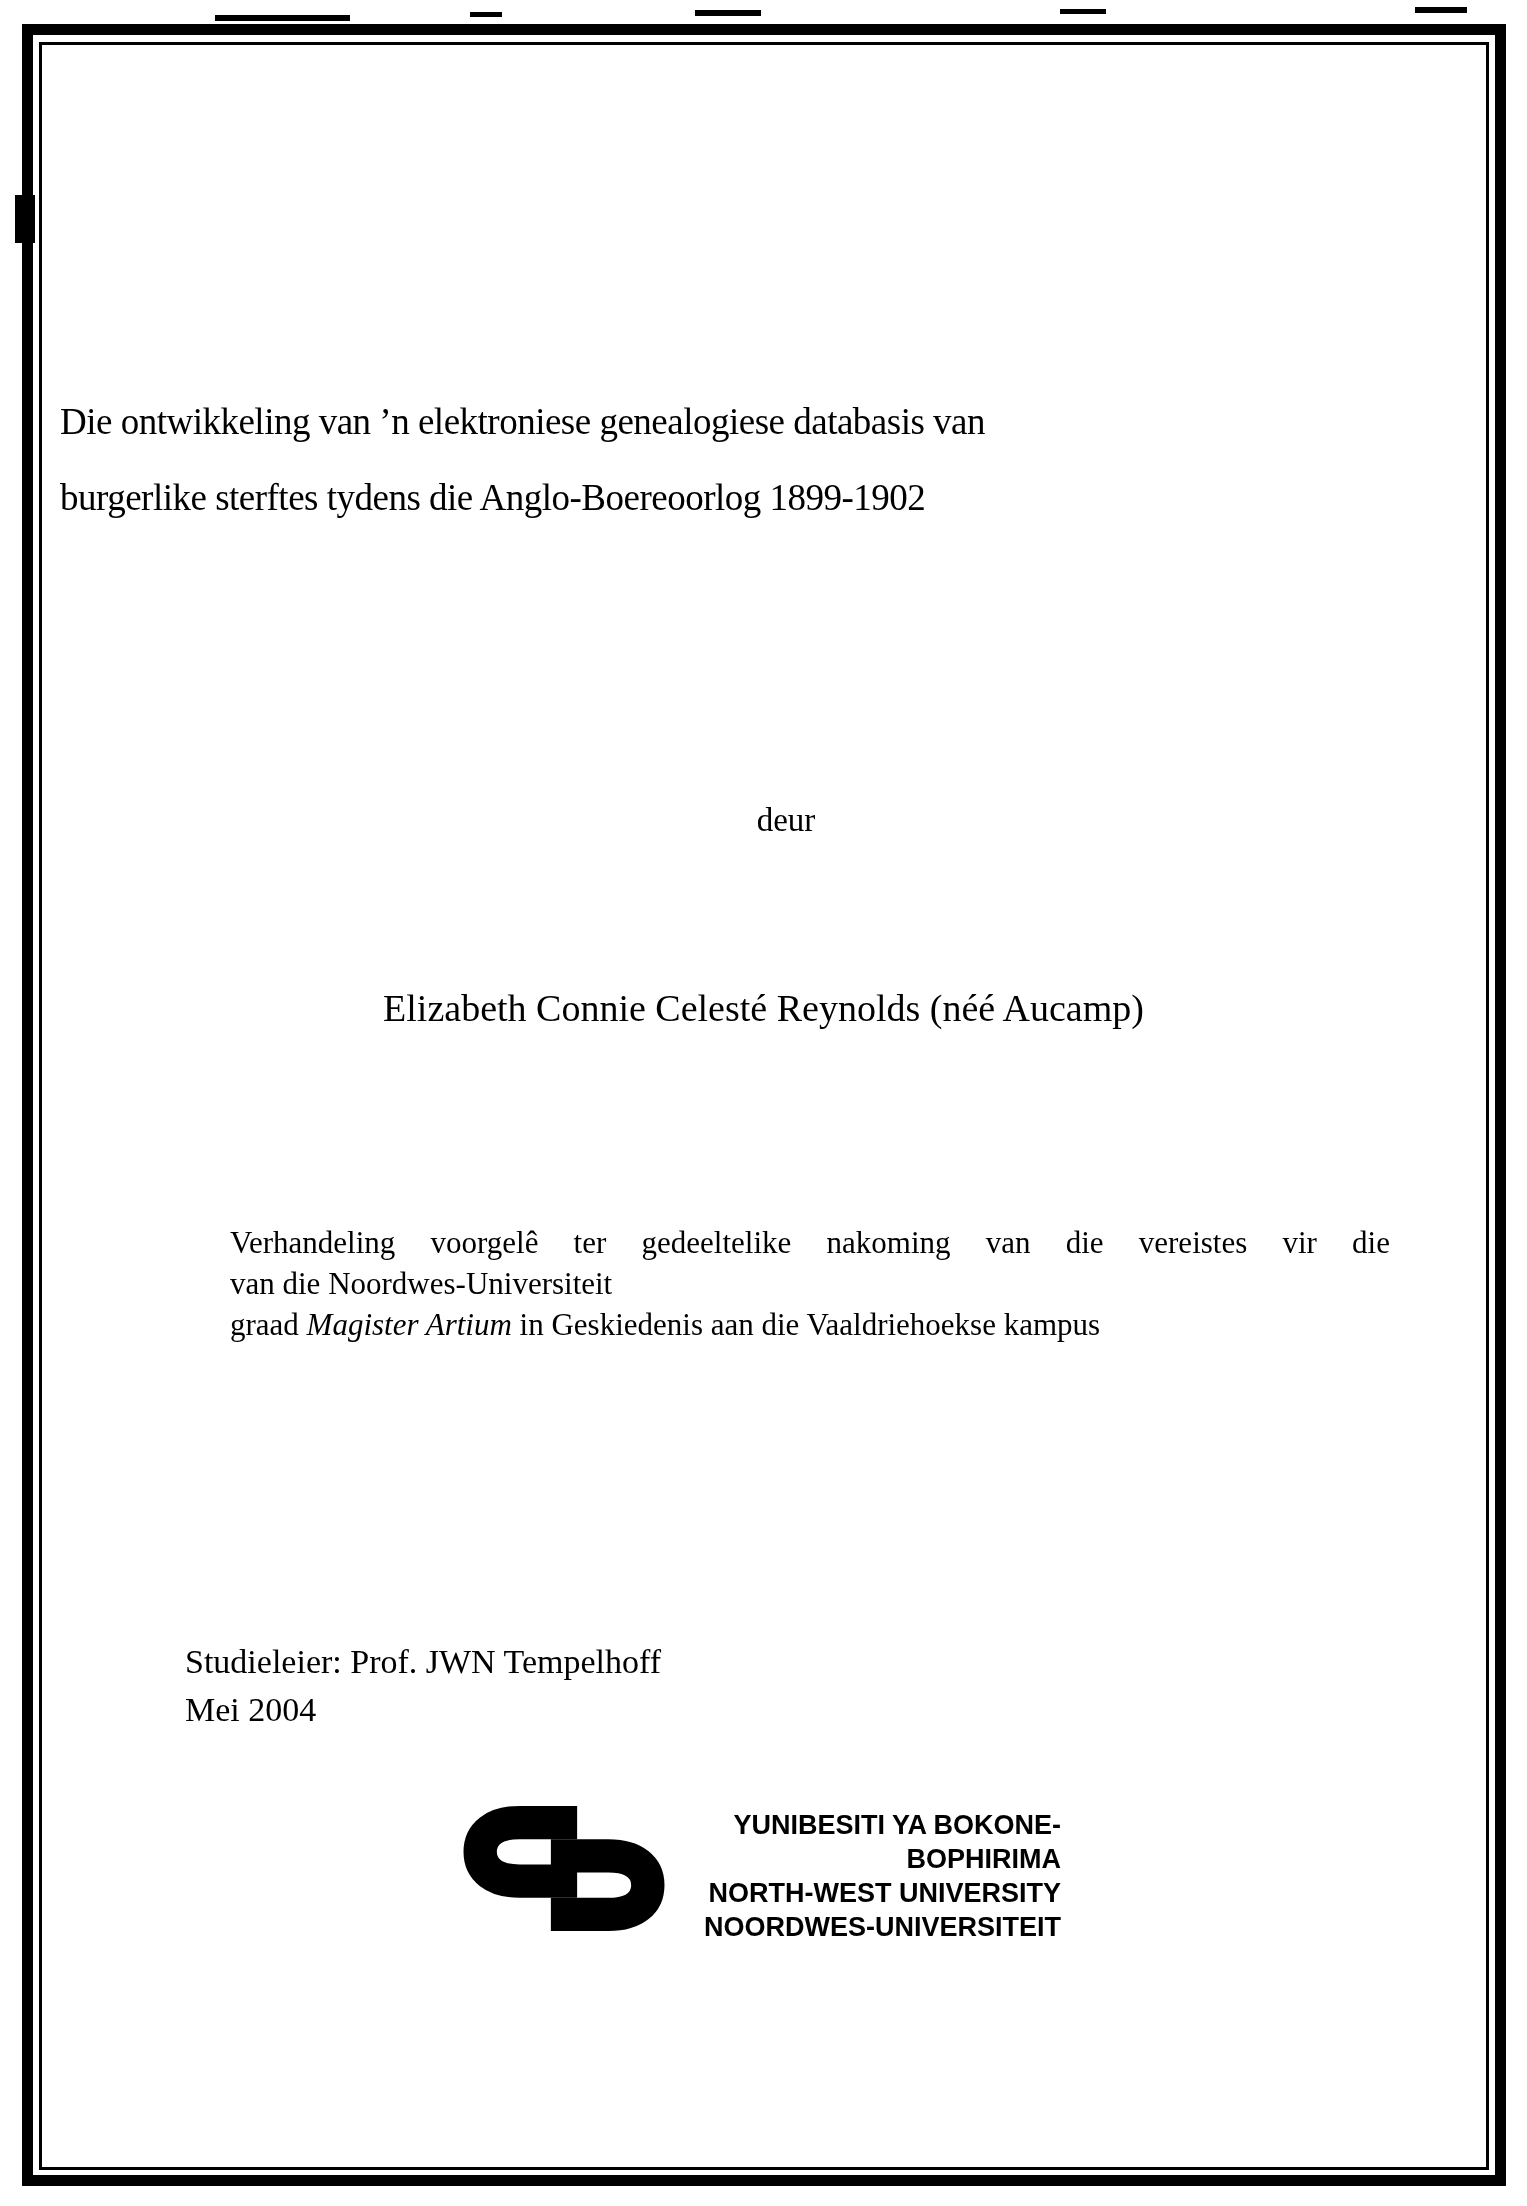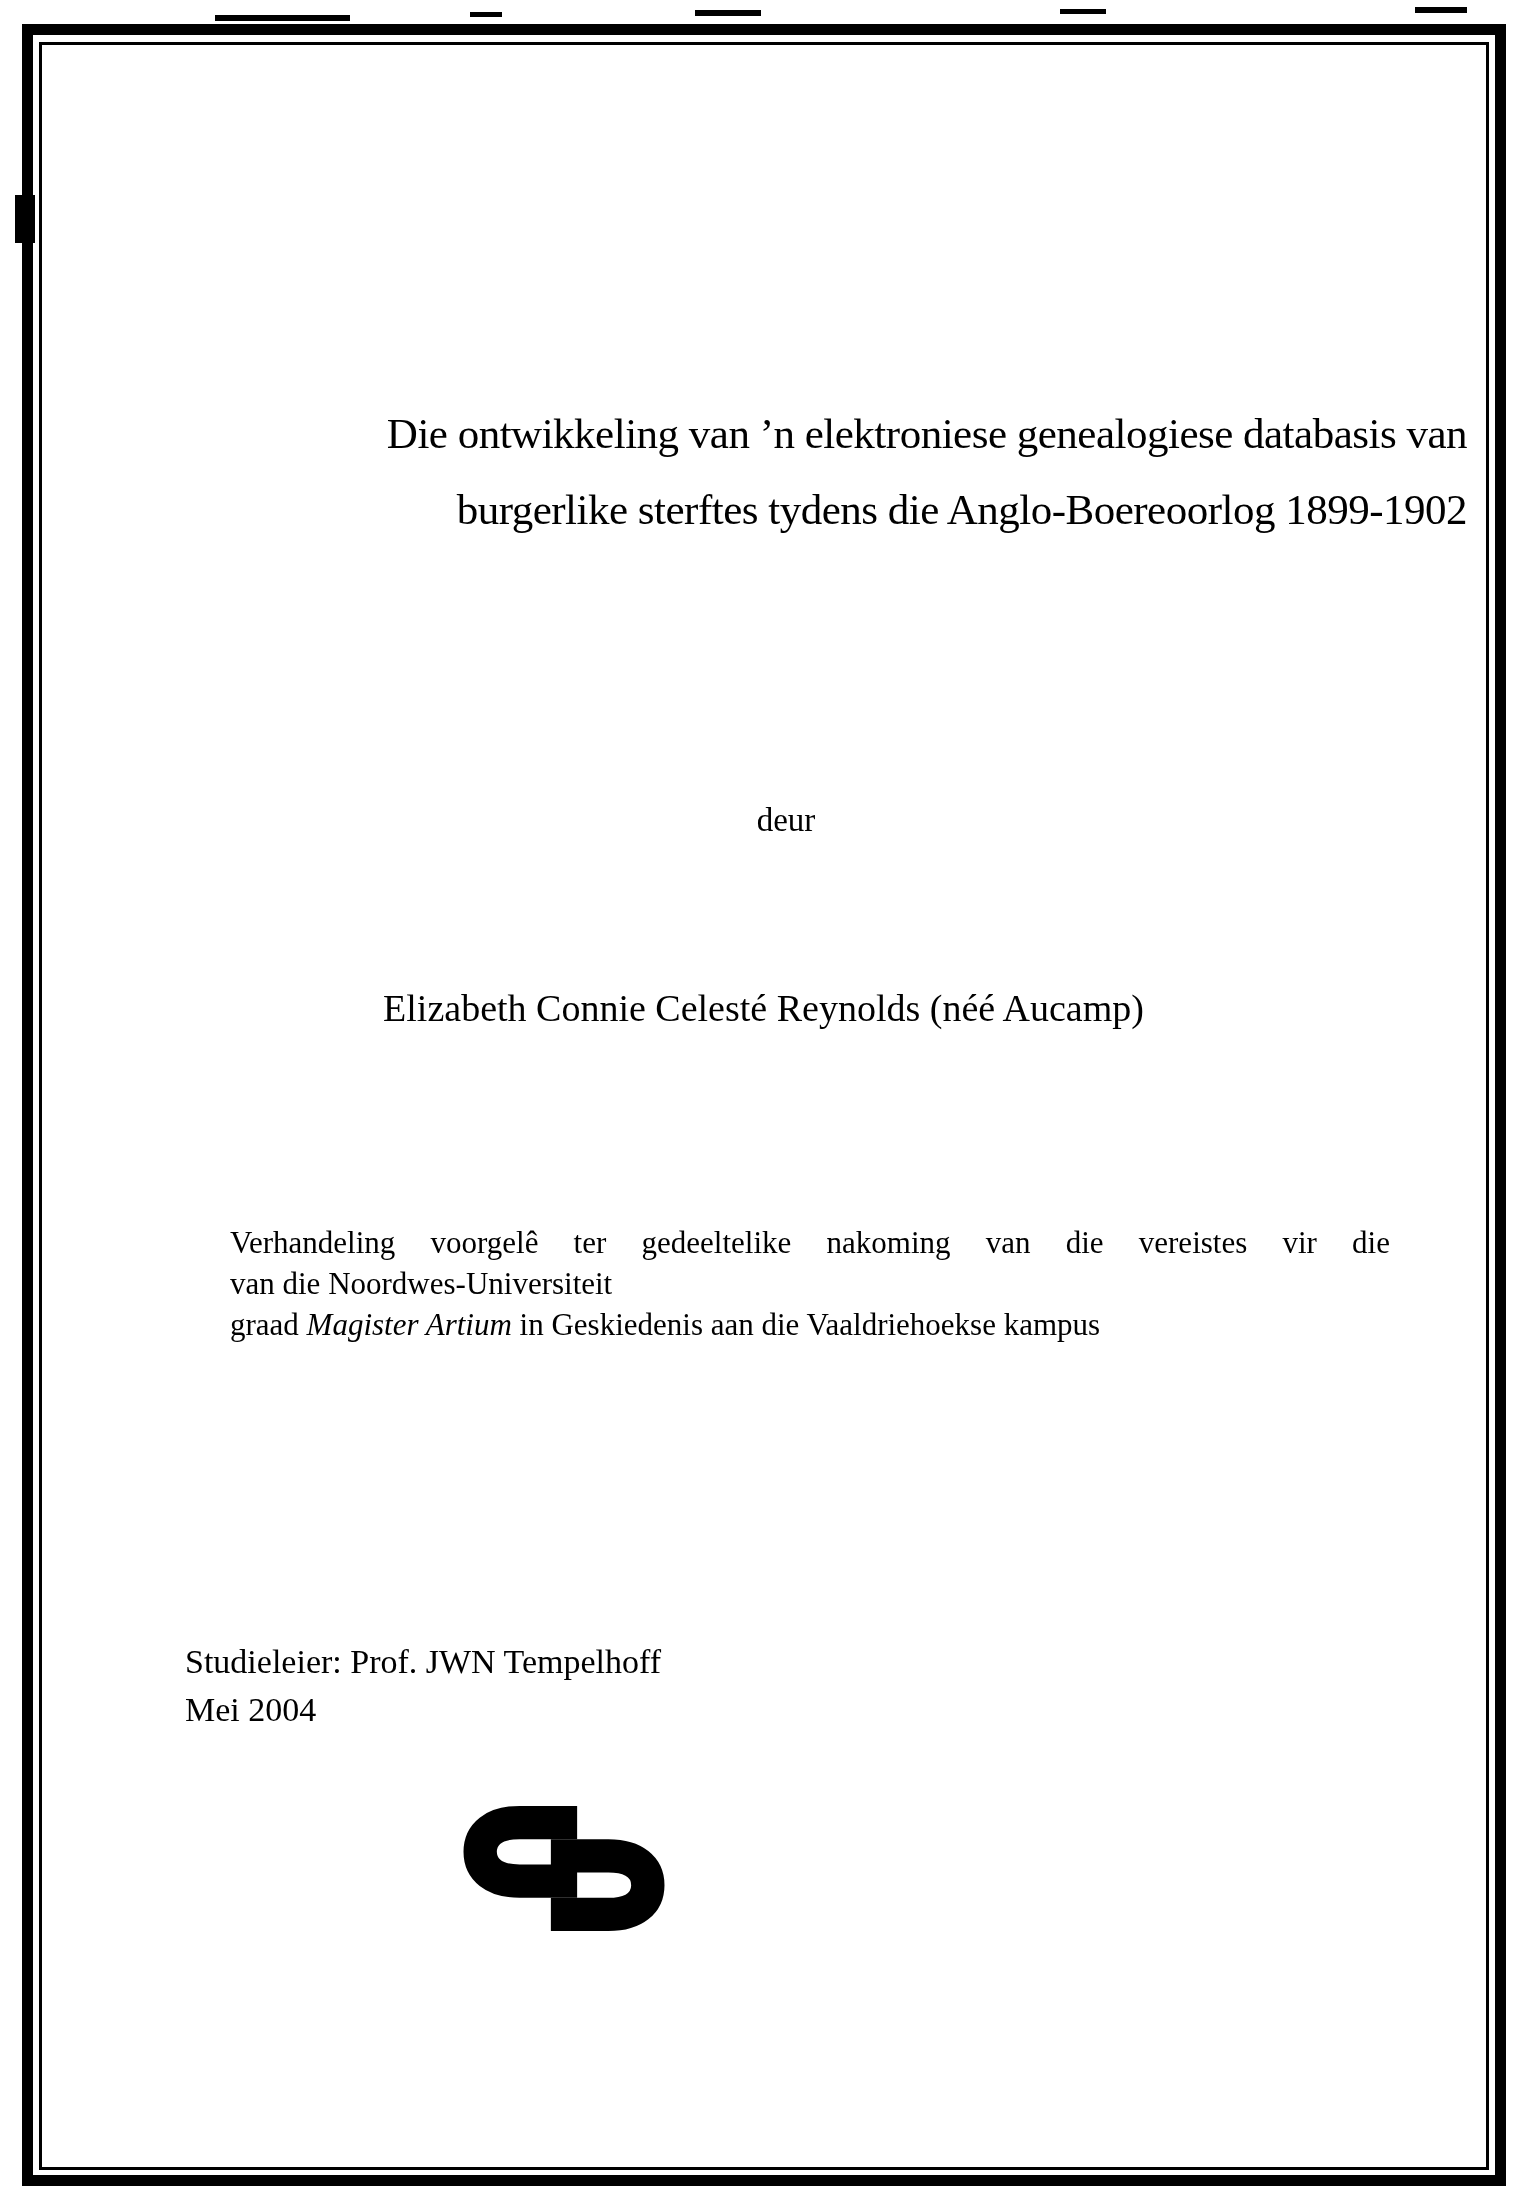--- a/index.html
+++ b/index.html
@@ -32,23 +32,23 @@
   .dash-1 { left: 215px; top: 15px; width: 135px; height: 6px; }
   .dash-2 { left: 470px; top: 12px; width: 32px;  height: 5px; }
   .dash-3 { left: 695px; top: 10px; width: 66px;  height: 6px; }
   .dash-4 { left: 1060px; top: 9px; width: 46px;  height: 5px; }
   .dash-5 { left: 1415px; top: 7px; width: 52px;  height: 6px; }
   .blob-left { left: 15px; top: 195px; width: 20px; height: 48px; }
 
   .title {
     position: absolute;
     left: 60px; right: 60px;
-    top: 396px;
-    text-align: right;
-    font-size: 43px;
+    top: 384px;
+    text-align: left;
+    font-size: 37px;
     line-height: 76px;
     letter-spacing: -0.5px;
   }
   .byline {
     position: absolute;
     left: 0; right: 0;
     top: 802px;
     text-align: center;
     font-size: 33px;
     padding-left: 45px;
@@ -138,15 +138,20 @@
   <div class="supervisor-block">
     <div>Studieleier: Prof. JWN Tempelhoff</div>
     <div>Mei 2004</div>
   </div>
 
   <div class="logo">
     <svg class="logo-mark" width="202" height="137" viewBox="0 0 200 135" xmlns="http://www.w3.org/2000/svg">
       <path d="M113 22 H56 C30 22 17 34 17 51 C17 68 30 80 56 80 H113" fill="none" stroke="#000" stroke-width="33"></path>
       <path d="M87 55 H144 C170 55 183 67 183 84 C183 101 170 113 144 113 H87" fill="none" stroke="#000" stroke-width="33"></path>
     </svg>
+    <div class="logo-text">
+      <div>YUNIBESITI YA BOKONE-BOPHIRIMA</div>
+      <div>NORTH-WEST UNIVERSITY</div>
+      <div>NOORDWES-UNIVERSITEIT</div>
+    </div>
   </div>
 
 </div>
 
 </body></html>

